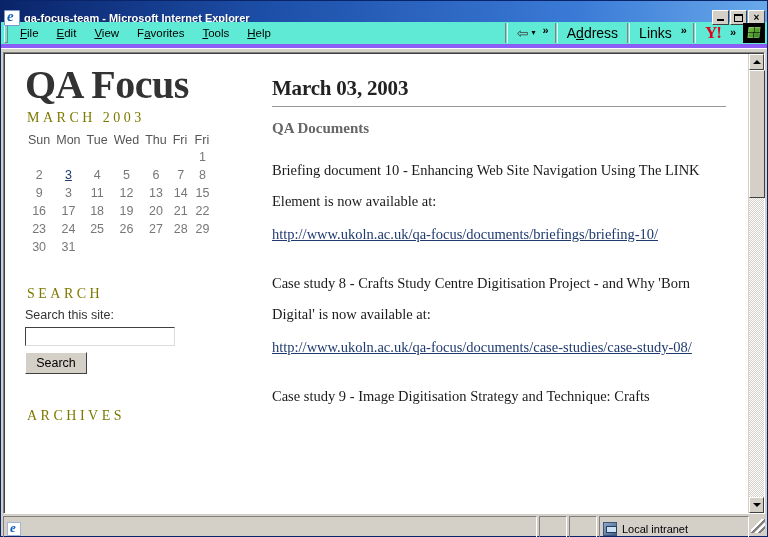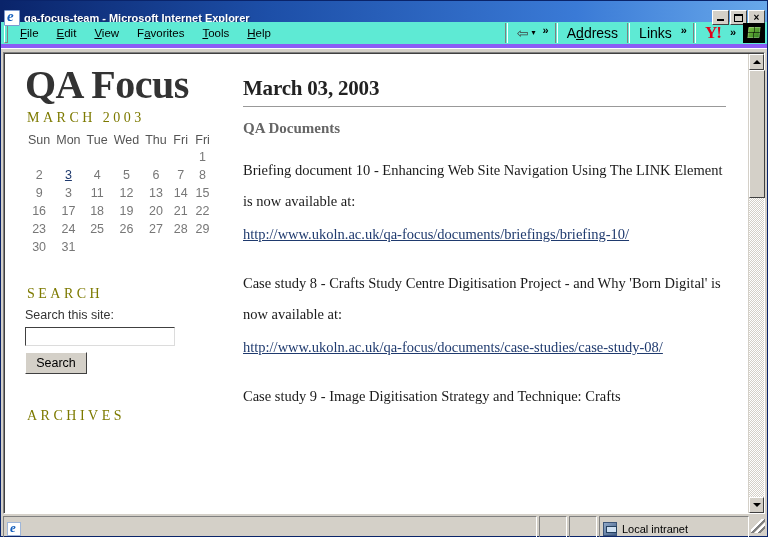--- a/index.html
+++ b/index.html
@@ -246,21 +246,21 @@
     border-collapse: collapse;
     font-size: 12.5px;
     color: #666666;
     margin: 2px 0 0 0;
     font-family: "Liberation Sans", sans-serif;
   }
   #cal th {
     font-weight: normal;
     color: #555555;
     padding: 1px 3px;
-    text-align: center;
+    text-align: left;
     font-size: 12.5px;
   }
   #cal td {
     padding: 2px 4px;
     text-align: center;
     color: #777777;
     font-size: 12.5px;
   }
   #cal td a {
     color: #1f3a6e;
@@ -300,20 +300,21 @@
     padding: 1px 8px;
     cursor: pointer;
   }
   #archives-head { margin-top: 34px; }
 
   
   #content {
     flex: 1 1 auto;
     padding: 0 22px 0 6px;
     min-width: 0;
+    margin-left: 29px;
   }
   #entry-date {
     font-family: "Liberation Serif", serif;
     font-weight: bold;
     font-size: 21px;
     color: #222222;
     border-bottom: 1px solid #999999;
     padding-bottom: 5px;
     margin: 14px 0 0 0;
     letter-spacing: -0.2px;

